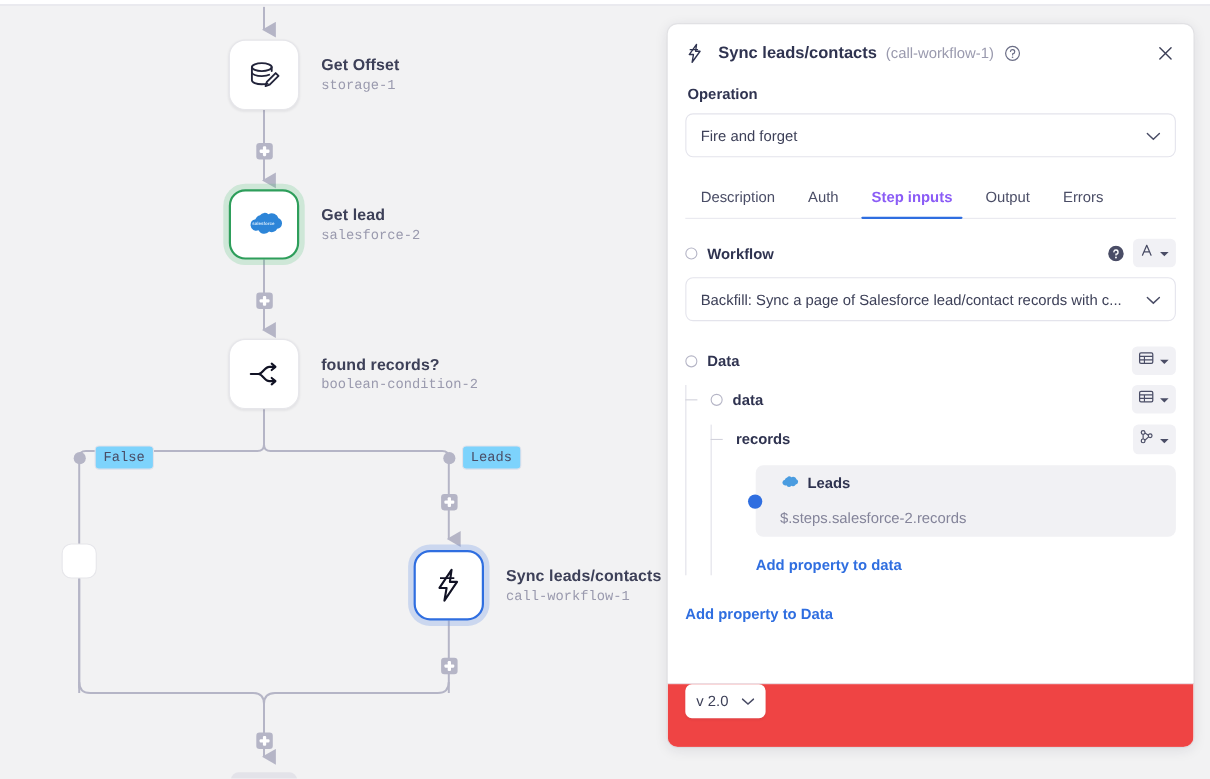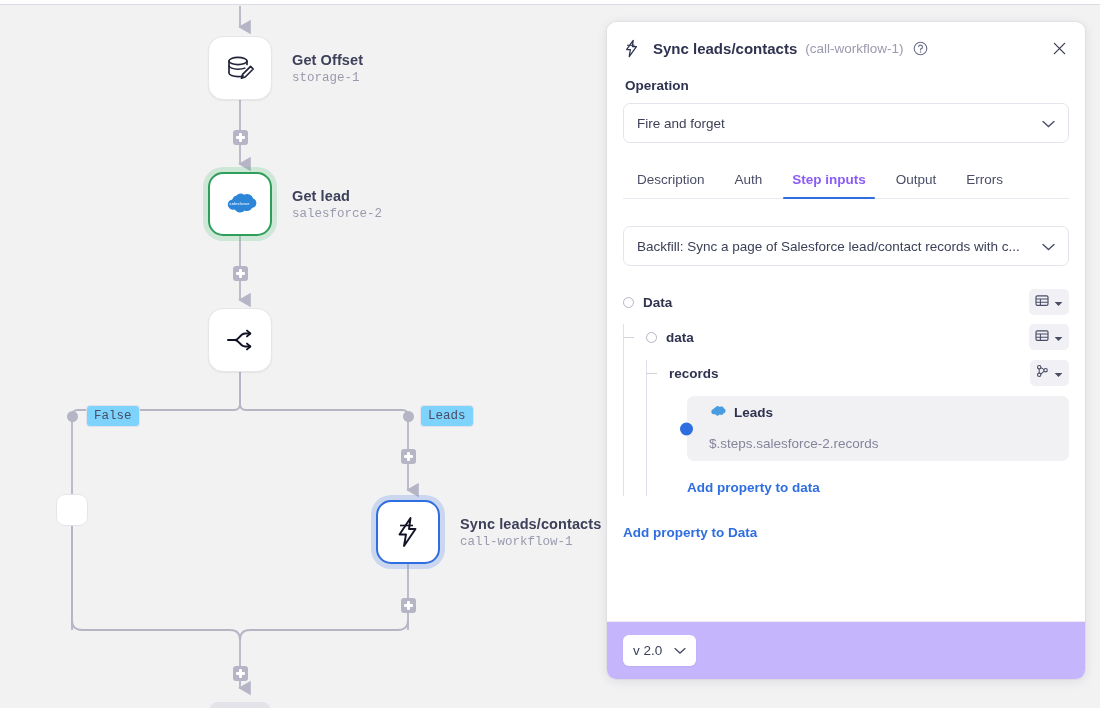--- a/index.html
+++ b/index.html
@@ -149,22 +149,22 @@
   .leaf-title { display: flex; align-items: center; gap: 8px; }
   .leaf-title span { font-size: 13.5px; font-weight: bold; color: #2f3350; }
   .leaf-path { font-size: 13.5px; color: #84849a; margin-top: 16px; }
 
   .link-add {
     font-size: 13.5px; font-weight: bold; color: #2f6ee0; cursor: pointer;
     display: inline-block;
   }
 
   .panel-footer {
-    flex: none; height: 58px; background: #c4b5fd; border-top: 1px solid #ececf2;
-    display: flex; align-items: center; padding: 0 16px; margin-top: 44px;
+    flex: none; height: 58px; background: #ef4444; border-top: 1px solid #ececf2;
+    display: flex; padding: 0 16px; margin-top: 44px;
   }
   .version-btn {
     background: #fff; border-radius: 6px; height: 31px; display: flex; align-items: center;
     padding: 0 10px; gap: 12px; font-size: 13.5px; color: #3d4058; cursor: pointer;
     box-shadow: 0 1px 2px rgba(30,30,60,.06);
   }
 </style>
 </head>
 <body>
 
@@ -233,20 +233,24 @@
 
     <div class="node" style="left:208px; top:302px;">
       <div class="node-box">
         <svg width="34" height="34" viewBox="0 0 34 34">
           <path d="M5,17 L12,17 C16,17 17,10.5 22,10.5 L27,10.5" fill="none" stroke="#111224" stroke-width="1.9" stroke-linecap="round"></path>
           <path d="M12,17 C16,17 17,23.5 22,23.5 L27,23.5" fill="none" stroke="#111224" stroke-width="1.9" stroke-linecap="round"></path>
           <path d="M24,7.6 L27.4,10.5 L24,13.4" fill="none" stroke="#111224" stroke-width="1.9" stroke-linecap="round" stroke-linejoin="round"></path>
           <path d="M24,20.6 L27.4,23.5 L24,26.4" fill="none" stroke="#111224" stroke-width="1.9" stroke-linecap="round" stroke-linejoin="round"></path>
         </svg>
       </div>
+      <div class="node-label">
+        <div class="node-title">found records?</div>
+        <div class="node-id">boolean-condition-2</div>
+      </div>
     </div>
 
     <div class="branch-dot" style="left:66.5px; top:404.5px;"></div>
     <div class="branch-label" style="left:86px; top:399px;">False</div>
     <div class="branch-dot" style="left:402.5px; top:404.5px;"></div>
     <div class="branch-label" style="left:420px; top:399px;">Leads</div>
 
     <div class="plus" style="left:401px; top:443px;"></div>
 
     <div class="placeholder-node" style="left:56px; top:488px;"></div>
@@ -308,20 +312,45 @@
       <div class="tabs">
         <div class="tab">Description</div>
         <div class="tab">Auth</div>
         <div class="tab active">Step inputs</div>
         <div class="tab">Output</div>
         <div class="tab">Errors</div>
       </div>
 
       <div class="inputs-area">
 
+        <div class="row">
+          <span class="radio-ring"></span>
+          <span class="row-name">Workflow</span>
+          <span class="row-actions">
+            <span class="help-dark">
+              <svg width="15" height="15" viewBox="0 0 15 15">
+                <circle cx="7.5" cy="7.5" r="7" fill="#4a4d66"></circle>
+                <path d="M5.6,5.9 a1.9,1.9 0 1 1 1.95,2.2 v0.7" fill="none" stroke="#fff" stroke-width="1.25" stroke-linecap="round"></path>
+                <circle cx="7.5" cy="11.1" r="0.85" fill="#fff"></circle>
+              </svg>
+            </span>
+            <span class="icon-btn">
+              <span>
+                <svg width="13" height="13" viewBox="0 0 13 13">
+                  <path d="M6.5,2 L2.6,11 M6.5,2 L10.4,11 M4.1,8 L8.9,8" fill="none" stroke="#4a4d66" stroke-width="1.15" stroke-linecap="round"></path>
+                </svg>
+              </span>
+              <span>
+                <svg width="9" height="6" viewBox="0 0 9 6">
+                    <path d="M0.6,1 L4.5,5 L8.4,1" fill="#4a4d66"></path>
+                  </svg>
+              </span>
+            </span>
+          </span>
+        </div>
 
         <div class="sub-select">
           <span class="txt">Backfill: Sync a page of Salesforce lead/contact records with c...</span>
           <span class="caret">
             <svg width="13" height="8" viewBox="0 0 13 8">
                 <path d="M1,1.4 L6.5,6.6 L12,1.4" fill="none" stroke="#4a4d66" stroke-width="1.35" stroke-linecap="round"></path>
               </svg>
           </span>
         </div>
 

